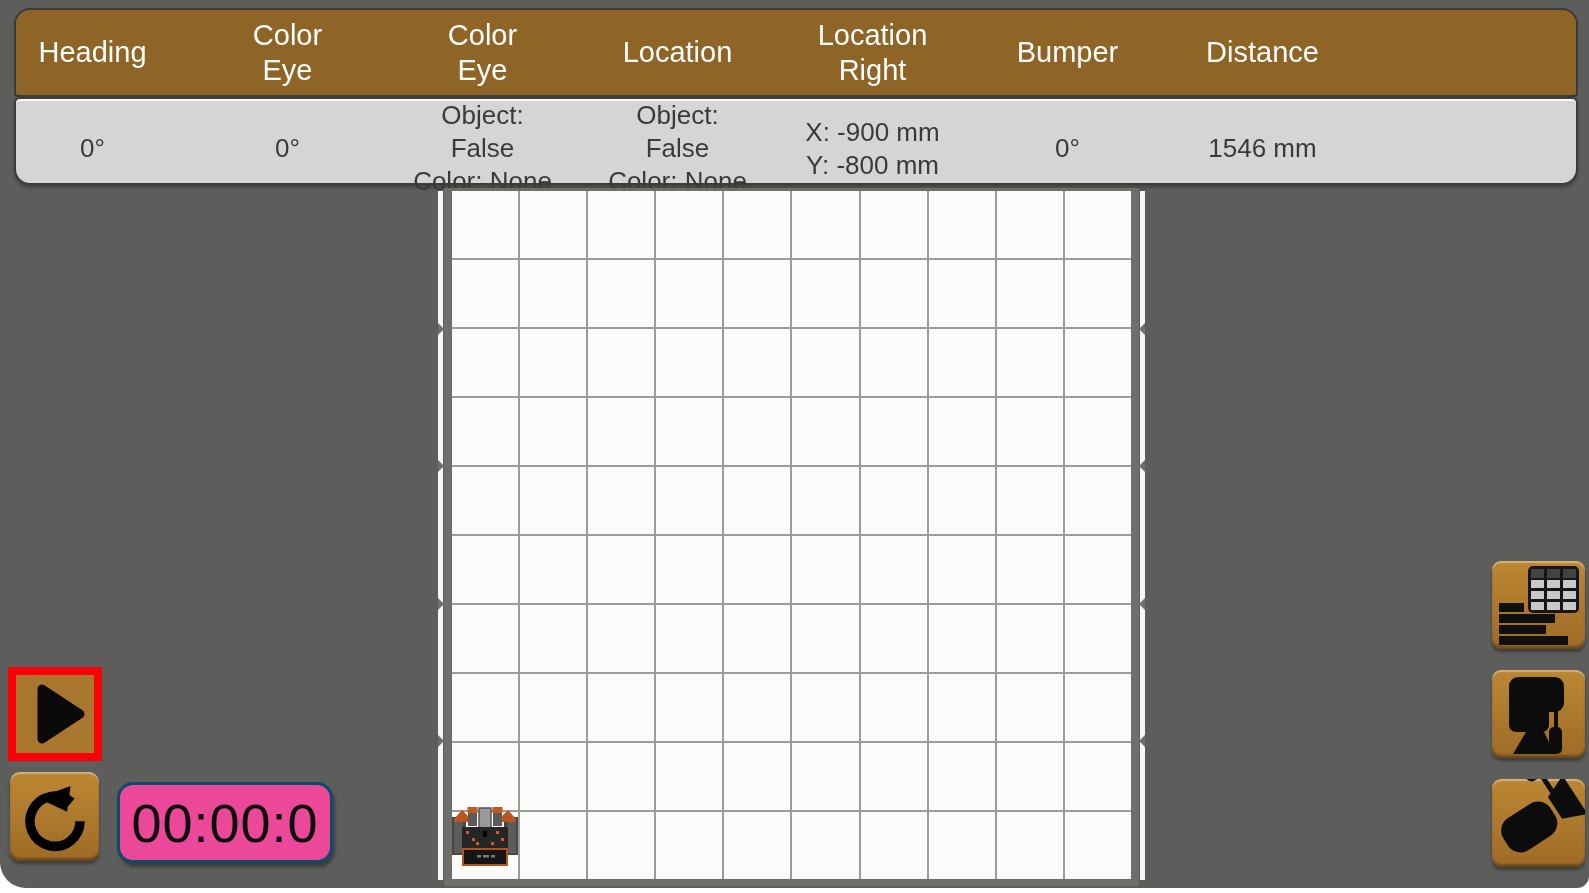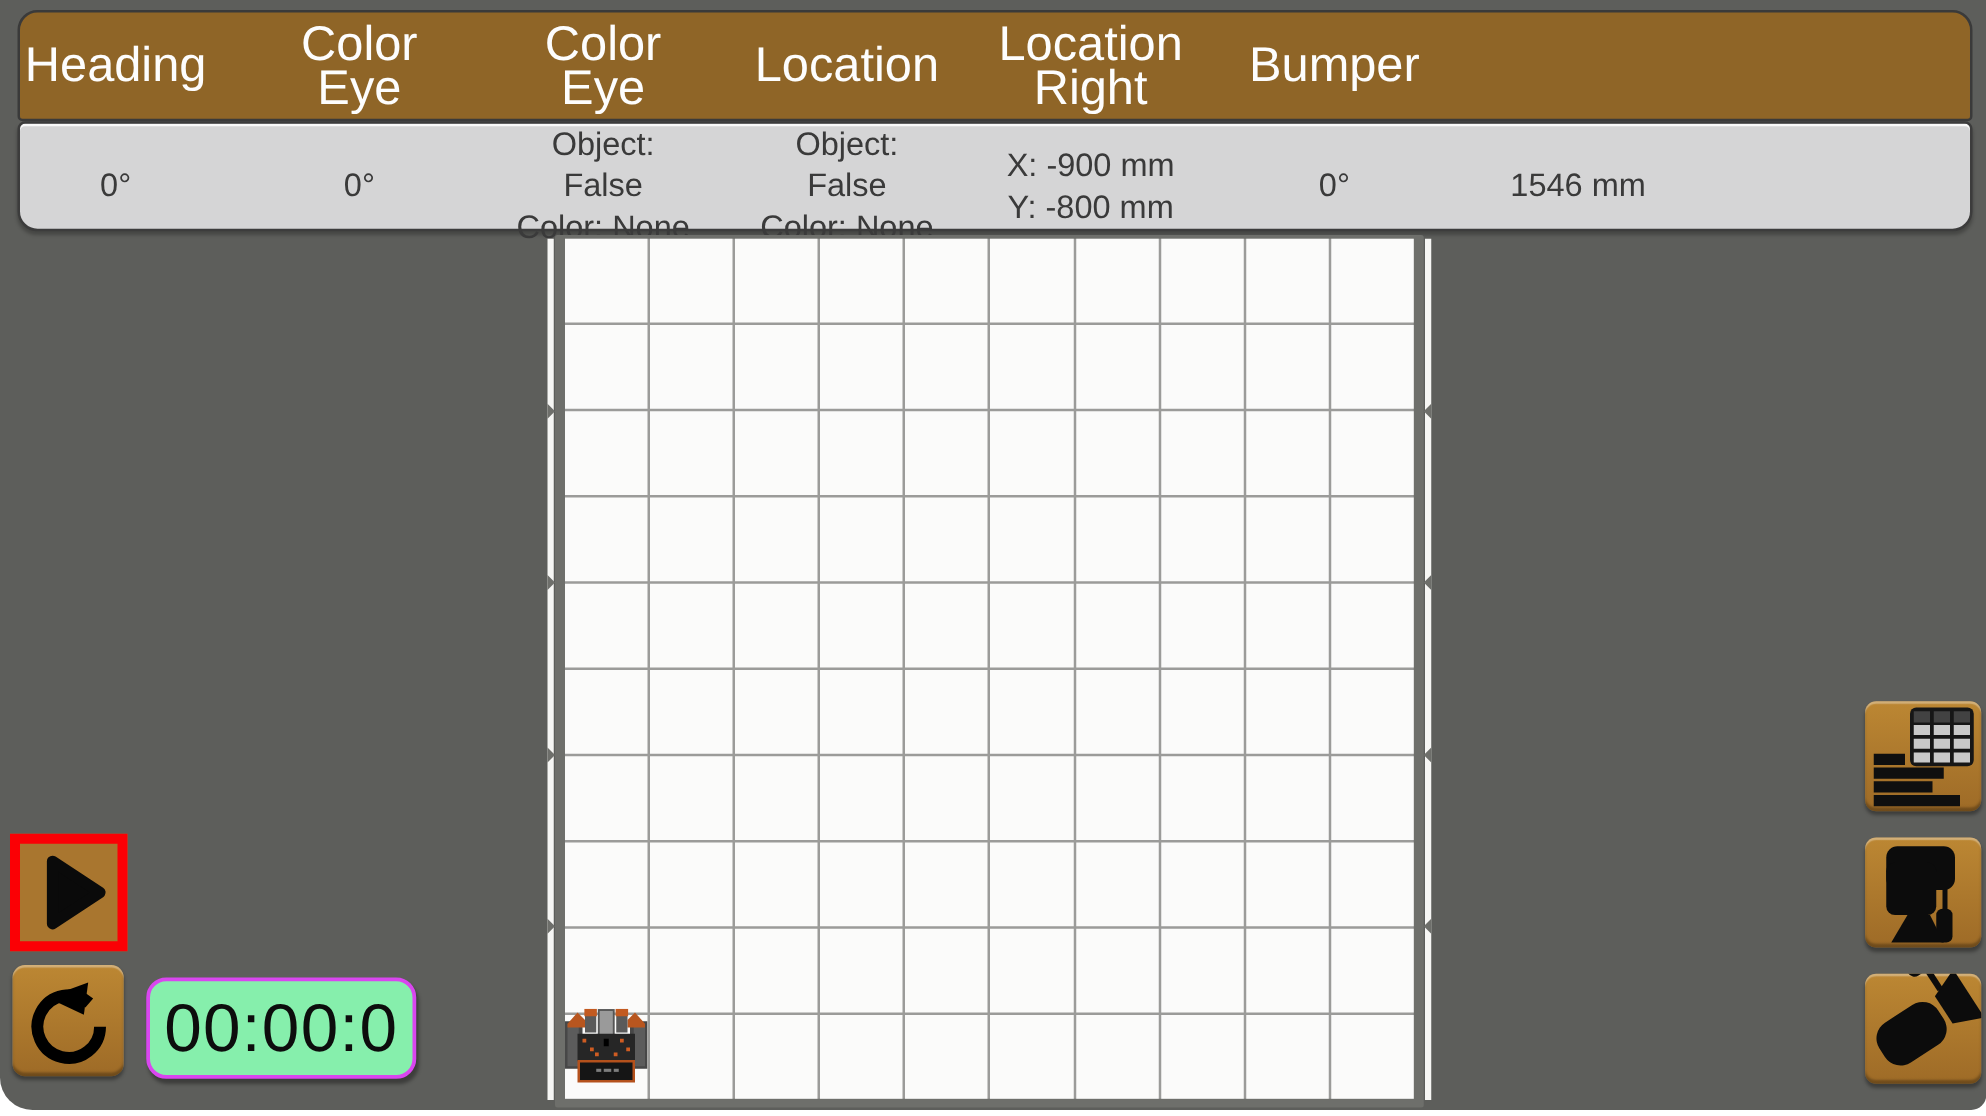--- a/index.html
+++ b/index.html
@@ -5,21 +5,21 @@
   html,body{margin:0;padding:0;background:#ffffff;}
   .page{position:relative;width:1589px;height:893px;overflow:hidden;
         font-family:"Liberation Sans",sans-serif;-webkit-font-smoothing:antialiased;}
   .panel{position:absolute;left:0;top:0;width:1589px;height:888px;background:#5d5e5b;
          border-radius:0 0 12px 26px;}
 
   
   .sensor-header{position:absolute;left:14px;top:8px;width:1564px;height:89px;box-sizing:border-box;
     background:#8f6527;border:2px solid #3a3a3a;border-radius:16px 16px 4px 4px;
     display:grid;grid-template-columns:repeat(8,1fr);align-items:center;
-    color:#fdfdfd;font-size:39px;line-height:35px;text-align:center;}
+    color:#fdfdfd;font-size:29px;line-height:35px;text-align:center;}
   .hcol{padding-right:42px;display:flex;flex-direction:column;justify-content:center;}
   .sensor-values{position:absolute;left:14px;top:97px;width:1564px;height:88px;box-sizing:border-box;
     background:#d5d5d6;border:2px solid #3c3c3c;border-radius:6px 6px 16px 16px;
     box-shadow:inset 0 2px 0 rgba(255,255,255,.85), 0 3px 3px rgba(0,0,0,.25);
     display:grid;grid-template-columns:repeat(8,1fr);align-items:center;
     color:#3a3a3a;font-size:26px;line-height:33px;text-align:center;}
   .vcol{padding-right:42px;display:flex;flex-direction:column;justify-content:center;}
 
   
   .grid-frame{position:absolute;left:444px;top:188px;width:695px;height:698px;background:#6e6f6b;border-radius:2px;}
@@ -37,21 +37,21 @@
   
   .play-wrap{position:absolute;left:8px;top:667px;width:94px;height:94px;box-sizing:border-box;
     border:8px solid #fb0005;background:#a9762f;display:flex;align-items:center;justify-content:center;
     padding:0;cursor:pointer;}
   .sq-btn{position:absolute;box-sizing:border-box;border:none;cursor:pointer;border-radius:10px;
     background:linear-gradient(180deg,#bc8733,#9e6b27);
     box-shadow:inset 0 2px 1px rgba(255,255,255,.35), inset 0 -3px 2px rgba(0,0,0,.3), 0 3px 3px rgba(0,0,0,.35);
     display:flex;align-items:center;justify-content:center;padding:0;}
   .reset-btn{left:10px;top:772px;width:89px;height:89px;}
   .timer{position:absolute;left:117px;top:782px;width:216px;height:81px;box-sizing:border-box;
-    background:#86efac;border:3px solid #d946ef;border-radius:16px;
+    background:#ec4899;border:3px solid #0c4a6e;border-radius:16px;
     box-shadow:2px 4px 3px rgba(0,0,0,.35);
     display:flex;align-items:center;justify-content:center;
     font-size:54px;color:#0d0d0d;letter-spacing:1px;}
 
   
   .tool-btn{left:1492px;width:93px;height:88px;border-radius:9px;}
   .tb-1{top:561px;} .tb-2{top:670px;} .tb-3{top:779px;}
 </style>
 </head>
 <body>
@@ -73,20 +73,23 @@
     </div>
     <div class="hcol">
       <span>Location</span>
     </div>
     <div class="hcol">
       <span>Location</span>
       <span>Right</span>
     </div>
     <div class="hcol">
       <span>Bumper</span>
+    </div>
+    <div class="hcol">
+      <span>Distance</span>
     </div>
   </div>
 
   <div class="sensor-values">
     <div class="vcol">
       <span>0°</span>
     </div>
     <div class="vcol">
       <span>0°</span>
     </div>

